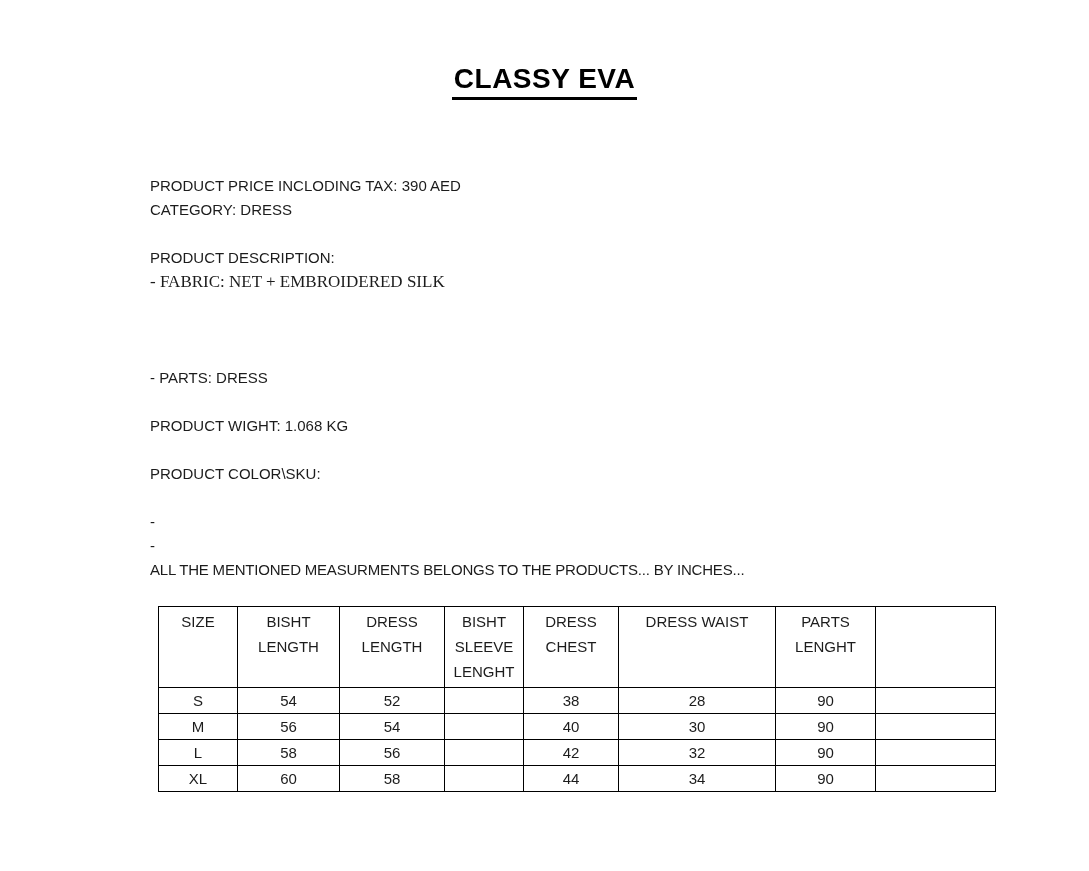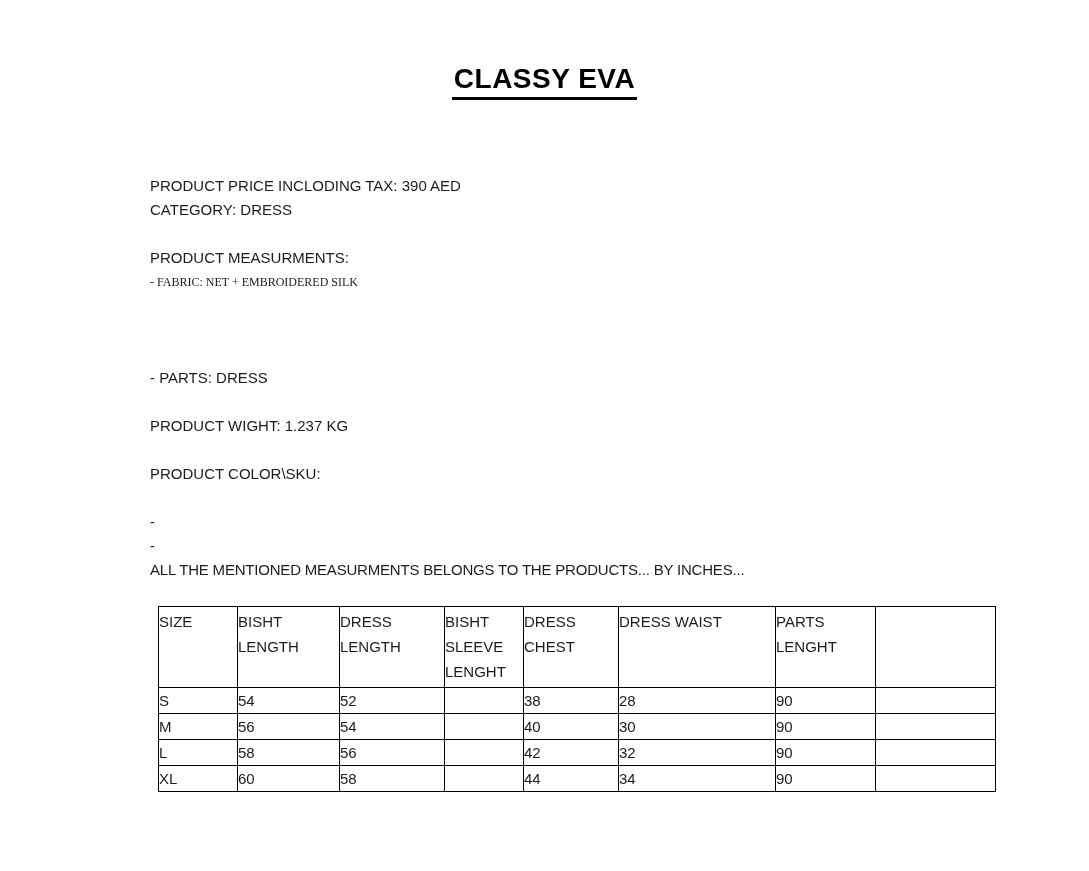--- a/index.html
+++ b/index.html
@@ -50,36 +50,36 @@
   .name-value {
     white-space: pre;
     text-decoration: underline;
     text-decoration-style: wavy;
     text-decoration-color: #4353b8;
     text-decoration-thickness: 1px;
     text-underline-offset: 3px;
   }
   .fabric {
     font-family: "Liberation Serif", serif;
-    font-size: 12px;
+    font-size: 17px;
   }
   .note {
     letter-spacing: -0.2px;
   }
   table.size-table {
     border-collapse: collapse;
     table-layout: fixed;
     width: 837px;
     margin: 24px 0 0 8px;
     font-size: 15px;
     color: #1c1c1c;
   }
   table.size-table td, table.size-table th {
     border: 1px solid #000000;
-    text-align: left;
+    text-align: center;
     padding: 0;
     font-weight: normal;
   }
   table.size-table th {
     height: 78px;
     vertical-align: top;
     line-height: 25px;
     white-space: pre-line;
     padding-top: 2px;
   }
@@ -97,28 +97,28 @@
   <div class="title-wrap">
     <span class="doc-title">CLASSY EVA</span>
   </div>
 
   <div class="content">
 
     <div class="line"></div>
     <div class="line">PRODUCT PRICE INCLODING TAX: 390 AED</div>
     <div class="line">CATEGORY: DRESS</div>
     <div class="line"></div>
-    <div class="line">PRODUCT MEASURMENTS:</div>
+    <div class="line">PRODUCT DESCRIPTION:</div>
     <div class="line fabric">- FABRIC: NET + EMBROIDERED SILK</div>
     <div class="line"></div>
     <div class="line"></div>
     <div class="line"></div>
     <div class="line">- PARTS: DRESS</div>
     <div class="line"></div>
-    <div class="line">PRODUCT WIGHT: 1.237 KG</div>
+    <div class="line">PRODUCT WIGHT: 1.068 KG</div>
     <div class="line"></div>
     <div class="line">PRODUCT COLOR\SKU:</div>
     <div class="line"></div>
     <div class="line">-</div>
     <div class="line">-</div>
     <div class="line note">ALL THE MENTIONED MEASURMENTS BELONGS TO THE PRODUCTS... BY INCHES...</div>
 
     <table class="size-table">
       <colgroup>
         <col style="width:79px">

